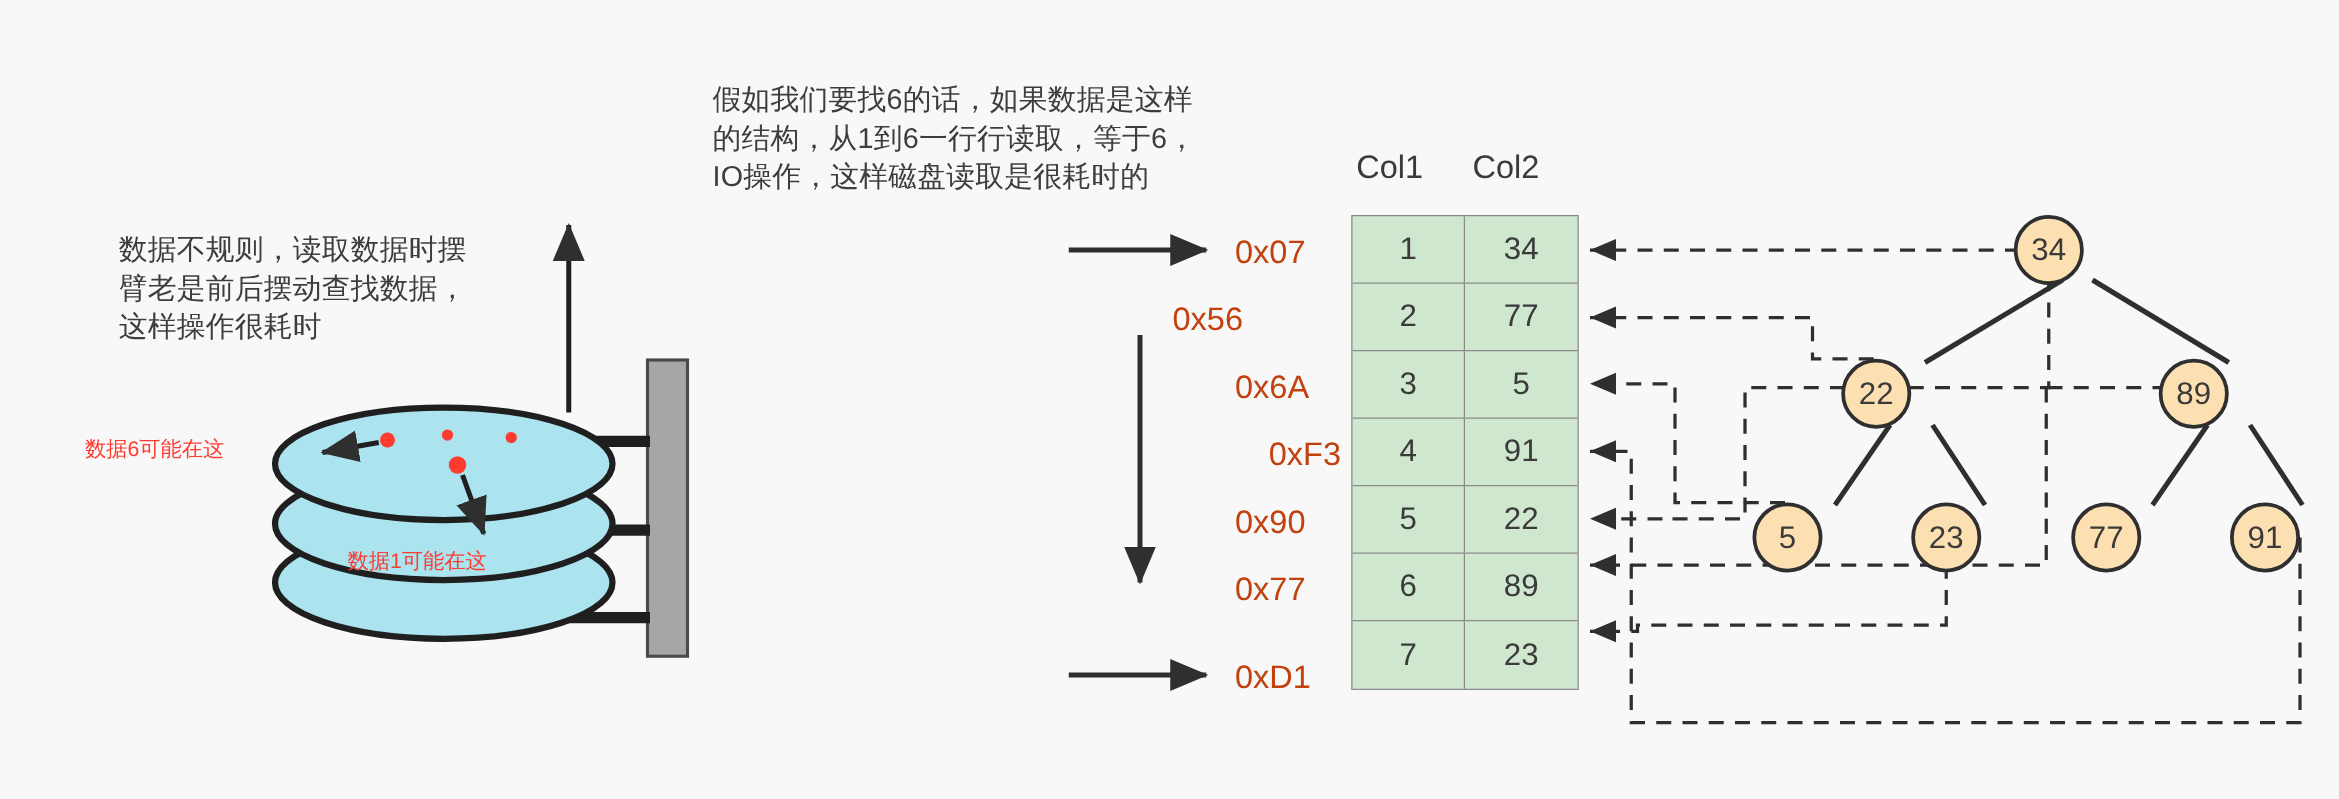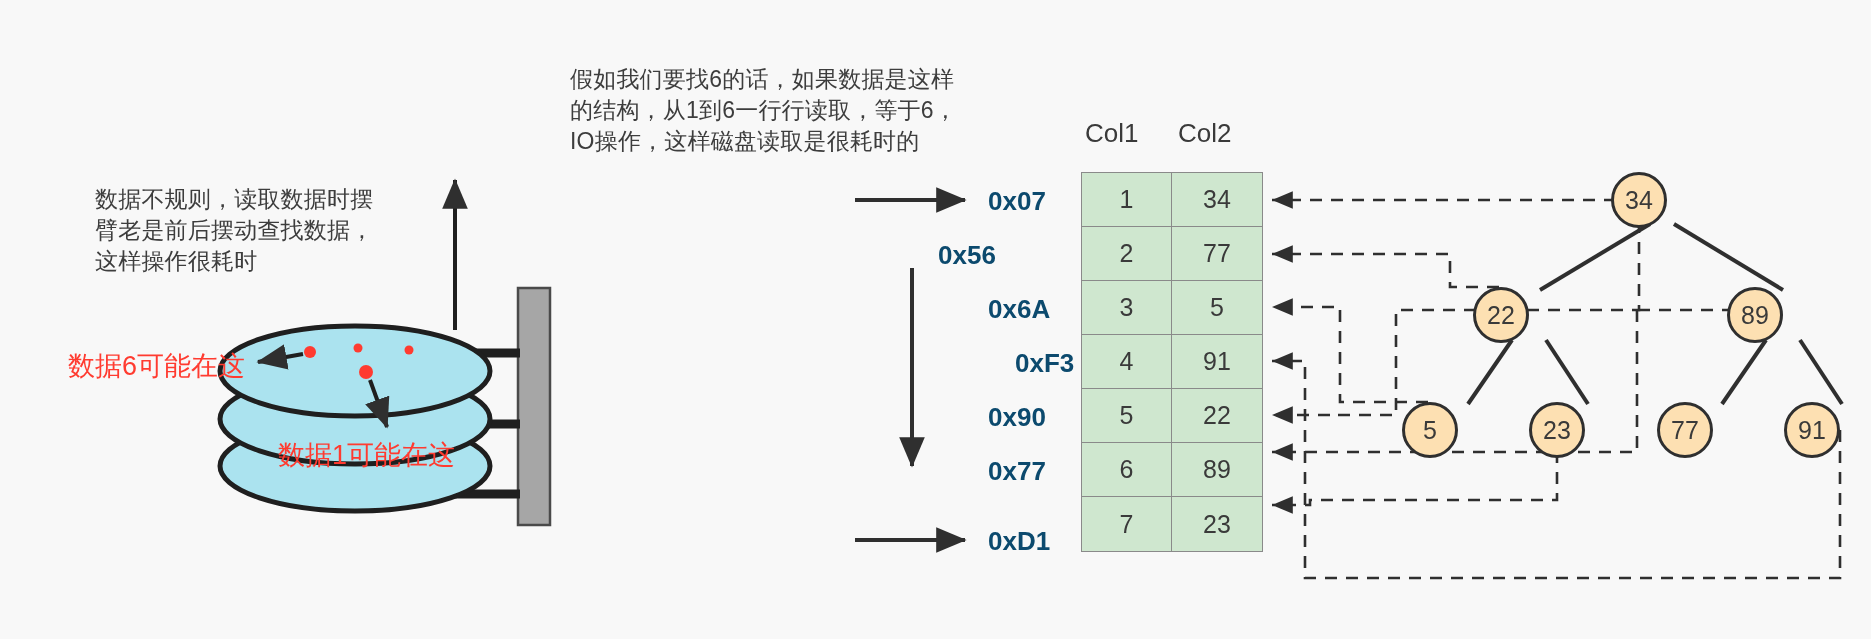--- a/index.html
+++ b/index.html
@@ -41,33 +41,32 @@
     width: 380px;
   }
   #note-top {
     left: 570px;
     top: 64px;
     width: 480px;
   }
   .red-label {
     position: absolute;
     color: #ff3b30;
-    font-size: 27px;
+    font-size: 17px;
     white-space: nowrap;
   }
   #red-label-1 { left: 68px; top: 348px; }
   #red-label-2 { left: 278px; top: 437px; }
 
   .addr {
     position: absolute;
     font-size: 26px;
-    color: #0c4a6e;
+    color: #c2410c;
     text-align: left;
     white-space: nowrap;
-    font-weight: bold;
   }
   .col-head {
     position: absolute;
     font-size: 26px;
     color: #3a3a3a;
     white-space: nowrap;
   }
   #col1-head { left: 1085px; top: 118px; text-align: center; }
   #col2-head { left: 1178px; top: 118px; }
 

